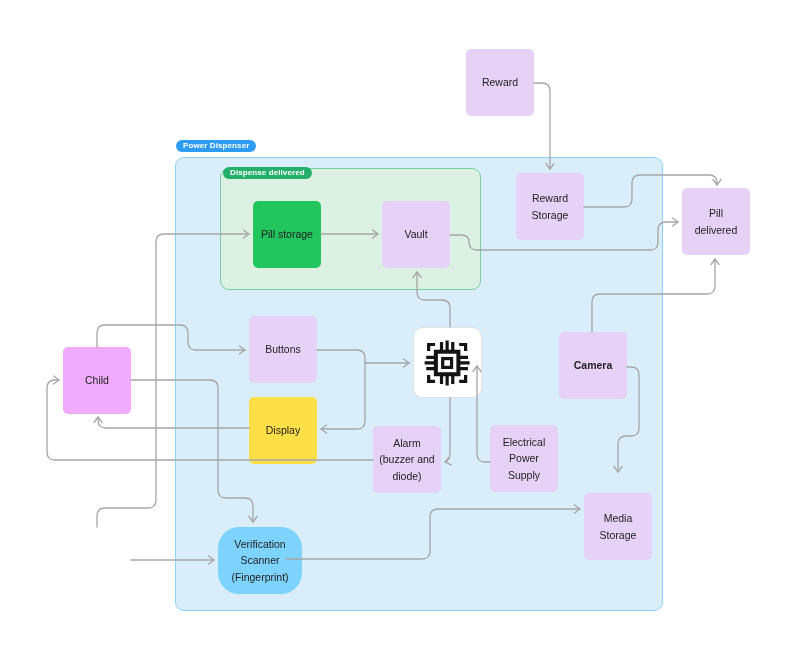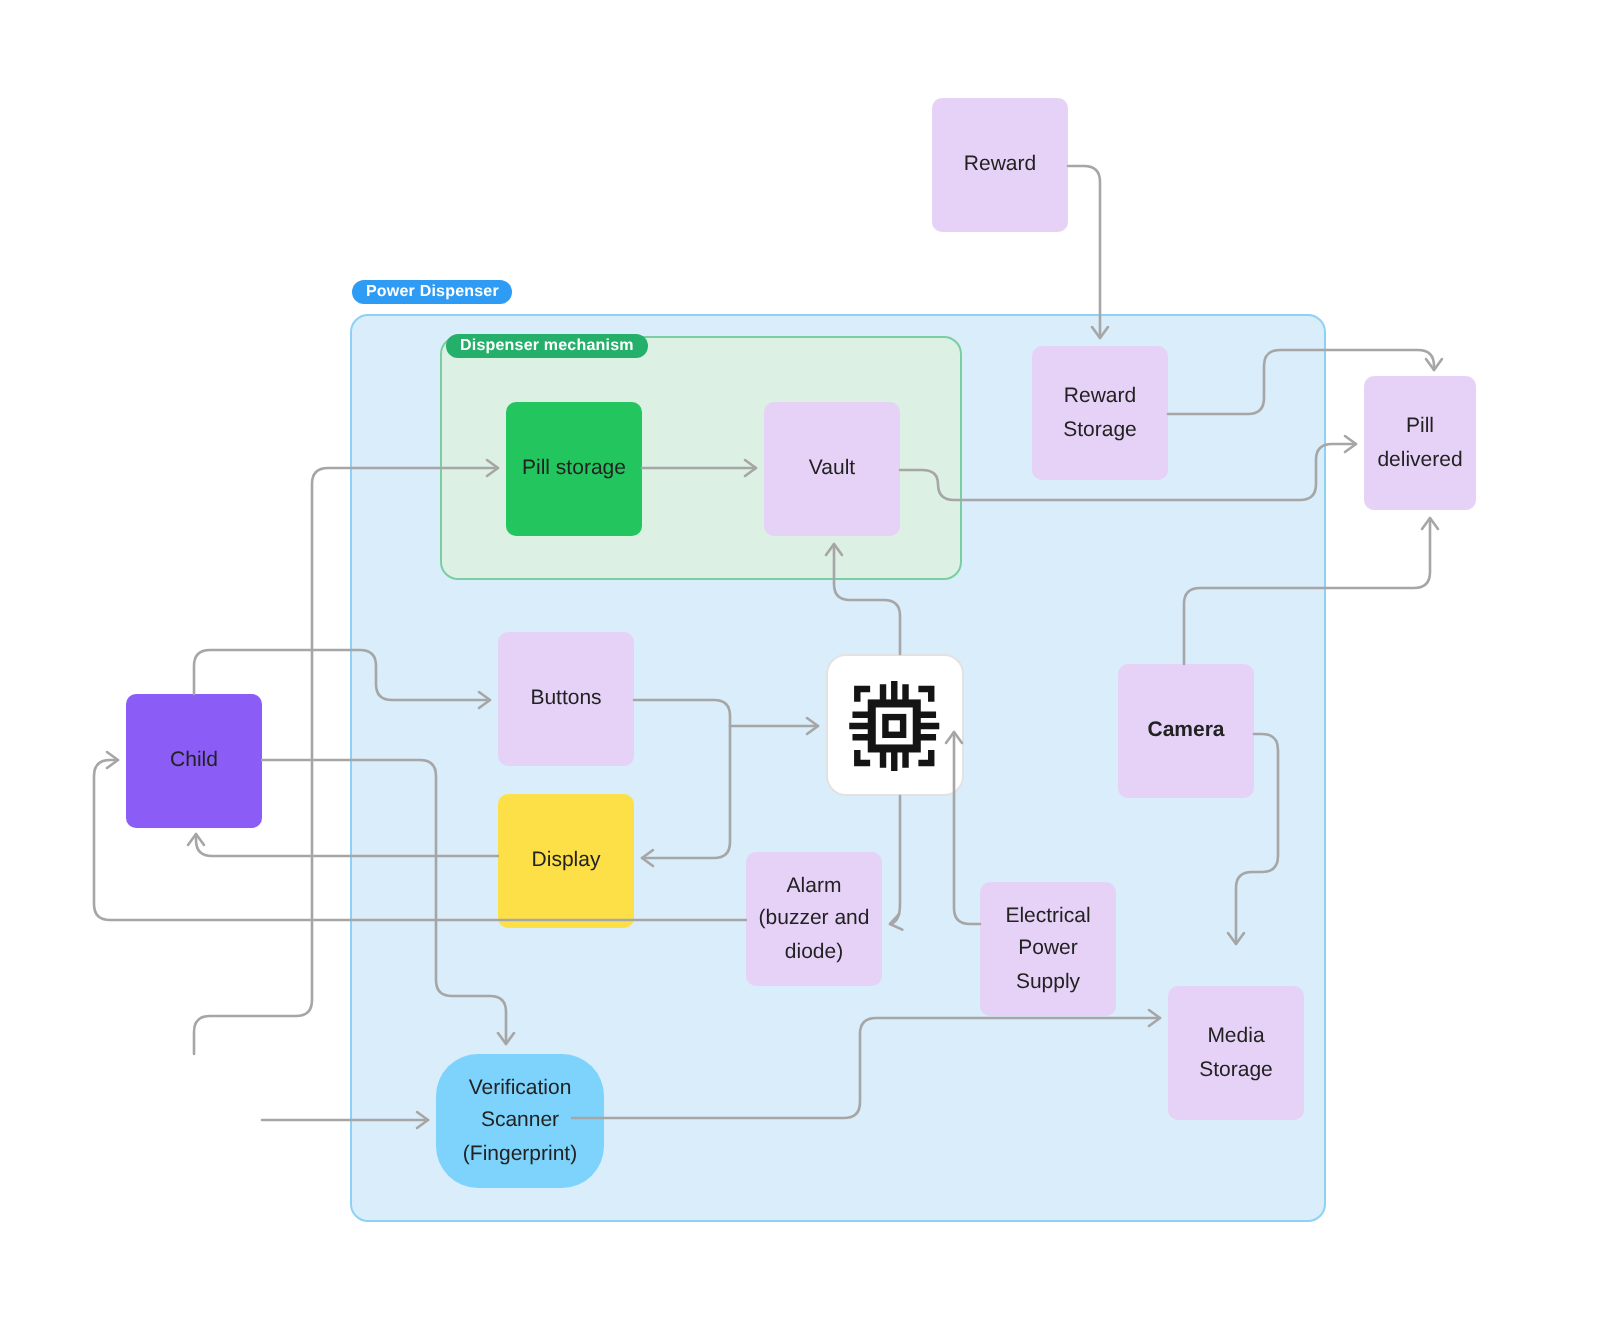--- a/index.html
+++ b/index.html
@@ -50,36 +50,36 @@
       <path d="M286,559 L422,559 Q430,559 430,551 L430,517 Q430,509 438,509 L580,509" fill="none" stroke="#a6a6a6" stroke-width="1.3" stroke-linecap="round" marker-end="url(#arrowhead)"></path>
       <path d="M450,398 L450,452 Q450,461 445,462" fill="none" stroke="#a6a6a6" stroke-width="1.3" stroke-linecap="round" marker-end="url(#arrowhead)"></path>
       <path d="M490,462 L485,462 Q477,462 477,454 L477,366" fill="none" stroke="#a6a6a6" stroke-width="1.3" stroke-linecap="round" marker-end="url(#arrowhead)"></path>
       <path d="M592,332 L592,302 Q592,294 600,294 L707,294 Q715,294 715,286 L715,259" fill="none" stroke="#a6a6a6" stroke-width="1.3" stroke-linecap="round" marker-end="url(#arrowhead)"></path>
       <path d="M627,367 L631,367 Q639,367 639,375 L639,428 Q639,436 631,436 L626,436 Q618,436 618,444 L618,472" fill="none" stroke="#a6a6a6" stroke-width="1.3" stroke-linecap="round" marker-end="url(#arrowhead)"></path>
     </svg>
 
 <div class="container" style="left: 175px; top: 157px; width: 488px; height: 454px; background: rgb(217, 237, 251); border-color: rgb(141, 210, 244);"></div>
     <div class="tag" style="left: 176px; top: 140px; background: rgb(46, 156, 244); color: rgb(255, 255, 255);">Power Dispenser</div>
     <div class="container" style="left: 220px; top: 168px; width: 261px; height: 122px; background: rgb(220, 240, 228); border-color: rgb(121, 207, 162);"></div>
-    <div class="tag" style="left: 223px; top: 167px; background: rgb(36, 176, 106); color: rgb(255, 255, 255);">Dispenser mechanism</div>
+    <div class="tag" style="left: 223px; top: 167px; background: rgb(36, 176, 106); color: rgb(255, 255, 255);">Dispense delivered</div>
     <div class="node" style="left: 466px; top: 49px; width: 68px; height: 67px; background: rgb(230, 210, 247); color: rgb(34, 34, 34);">Reward</div>
     <div class="node" style="left: 516px; top: 173px; width: 68px; height: 67px; background: rgb(230, 210, 247); color: rgb(34, 34, 34);">Reward
 Storage</div>
-    <div class="node" style="left: 682px; top: 188px; width: 56px; height: 67px; background: rgb(230, 210, 247); color: rgb(34, 34, 34);">Pill
+    <div class="node" style="left: 682px; top: 188px; width: 68px; height: 67px; background: rgb(230, 210, 247); color: rgb(34, 34, 34);">Pill
 delivered</div>
     <div class="node" style="left: 253px; top: 201px; width: 68px; height: 67px; background: #22c55e; color: rgb(34, 34, 34);">Pill storage</div>
     <div class="node" style="left: 382px; top: 201px; width: 68px; height: 67px; background: rgb(230, 210, 247); color: rgb(34, 34, 34);">Vault</div>
     <div class="node" style="left: 249px; top: 316px; width: 68px; height: 67px; background: rgb(230, 210, 247); color: rgb(34, 34, 34);">Buttons</div>
     <div class="node" style="left: 249px; top: 397px; width: 68px; height: 67px; background: #fde047; color: rgb(34, 34, 34);">Display</div>
-    <div class="node" style="left: 63px; top: 347px; width: 68px; height: 67px; background: #8b5cf6; color: rgb(34, 34, 34);">Child</div>
+    <div class="node" style="left: 63px; top: 347px; width: 68px; height: 67px; background: #f0abfc; color: rgb(34, 34, 34);">Child</div>
     <div class="node" style="left: 218px; top: 527px; width: 84px; height: 67px; background: #7dd3fc; color: rgb(34, 34, 34); border-radius: 21px;">Verification
 Scanner
 (Fingerprint)</div>
     <div class="node" style="left: 373px; top: 426px; width: 68px; height: 67px; background: rgb(230, 210, 247); color: rgb(34, 34, 34);">Alarm
 (buzzer and
 diode)</div>
-    <div class="node" style="left: 490px; top: 425px; width: 68px; height: 67px; background: rgb(230, 210, 247); color: rgb(34, 34, 34); margin-top: 16px;">Electrical
+    <div class="node" style="left: 490px; top: 425px; width: 68px; height: 67px; background: rgb(230, 210, 247); color: rgb(34, 34, 34);">Electrical
 Power
 Supply</div>
     <div class="node" style="left: 559px; top: 332px; width: 68px; height: 67px; background: rgb(230, 210, 247); color: rgb(34, 34, 34); font-weight: bold;">Camera</div>
     <div class="node" style="left: 584px; top: 477px; width: 68px; height: 67px; background: rgb(230, 210, 247); color: rgb(34, 34, 34); margin-top: 16px;">Media
 Storage</div>
   </div>
 
 </body></html>

